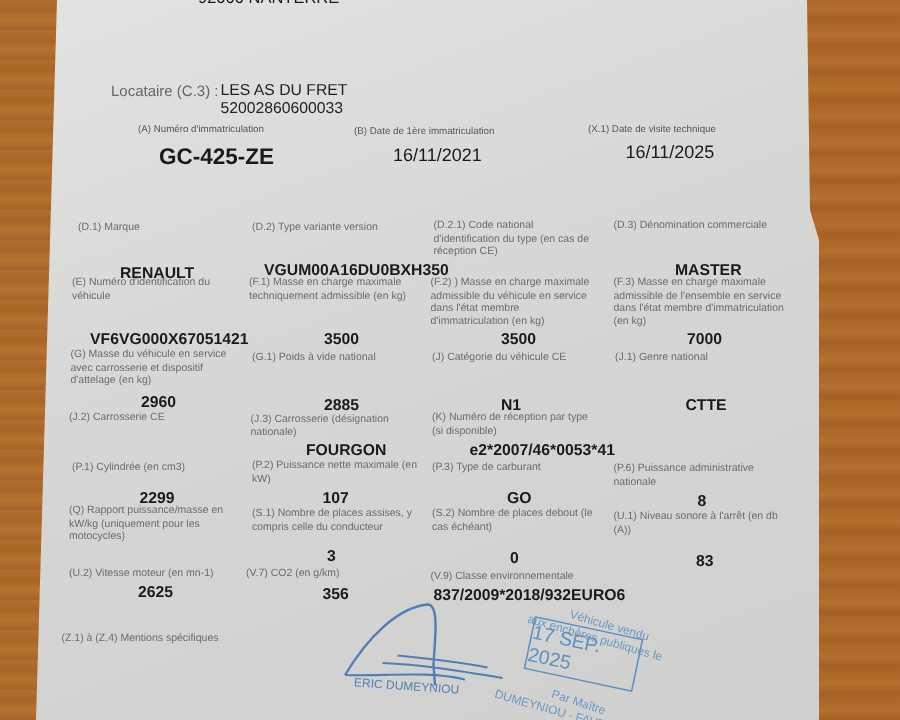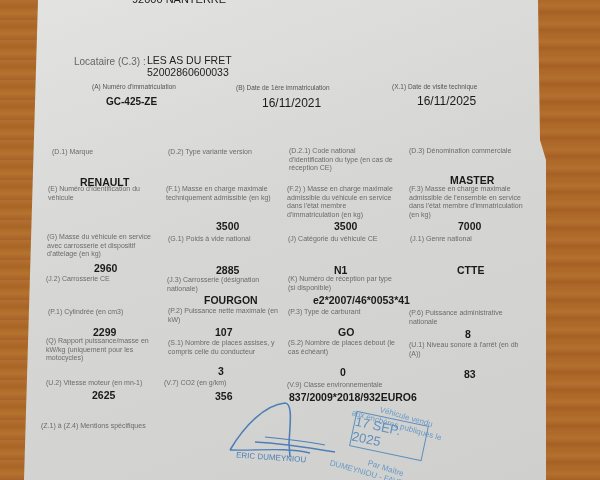--- a/index.html
+++ b/index.html
@@ -17,21 +17,21 @@
     background: repeating-linear-gradient(180deg, #b26f30 0px, #a96525 7px, #b5732f 13px, #a8622a 20px);
   }
   .paper {
     position: absolute; top: 0; left: 0; width: 600px; height: 480px;
     background: linear-gradient(160deg, #e3e4e2 0%, #d6d7d4 45%, #cfd0cd 100%);
     clip-path: polygon(38px 0, 538px 0, 540px 140px, 546px 160px, 546px 480px, 24px 480px);
   }
   .t { position: absolute; white-space: nowrap; color: #111; }
   .lbl { font-size: 7px; color: #6a6c6a; line-height: 8.5px; white-space: normal; }
   .val { font-weight: bold; font-size: 10.5px; color: #1a1a1a; }
-  .big { font-weight: bold; font-size: 10px; color: #1a1a1a; }
+  .big { font-weight: bold; font-size: 15px; color: #1a1a1a; }
   .mid { font-size: 12px; color: #1a1a1a; }
   .hdr { font-size: 6.5px; color: #555; }
   .stamp {
     position: absolute; left: 352px; top: 418px; width: 72px; height: 34px;
     border: 1.5px solid #5d8fc0; transform: rotate(12deg);
     color: #5d8fc0; font-size: 13px; display:flex; align-items:center; justify-content:center;
     transform-origin: center;
   }
   .stamp-text { position: absolute; color: #6a98c6; font-size: 8px; transform-origin: left center; white-space: nowrap; }
   .sig-name { position: absolute; left: 236px; top: 453px; color: #4f7fb7; font-size: 8px; transform: rotate(4deg); }
@@ -56,27 +56,29 @@
   <div class="t mid" style="left:262px; top:96px;">16/11/2021</div>
   <div class="t hdr" style="left:392px; top:83px;">(X.1) Date de visite technique</div>
   <div class="t mid" style="left:417px; top:94px;">16/11/2025</div>
 
   <div class="t lbl" style="left:52px; top:148px; width:110px;">(D.1) Marque</div>
   <div class="t lbl" style="left:168px; top:148px; width:115px;">(D.2) Type variante version</div>
   <div class="t lbl" style="left:289px; top:147px; width:112px;">(D.2.1) Code national d'identification du type (en cas de réception CE)</div>
   <div class="t lbl" style="left:409px; top:147px; width:125px;">(D.3) Dénomination commerciale</div>
 
   <div class="t val" style="left:80px; top:176px;">RENAULT</div>
+  <div class="t val" style="left:176px; top:174px;">VGUM00A16DU0BXH350</div>
   <div class="t val" style="left:450px; top:174px;text-align:right;">MASTER</div>
 
   <div class="t lbl" style="left:48px; top:185px; width:110px;">(E) Numéro d'identification du véhicule</div>
   <div class="t lbl" style="left:166px; top:185px; width:110px;">(F.1) Masse en charge maximale techniquement admissible (en kg)</div>
   <div class="t lbl" style="left:287px; top:185px; width:112px;">(F.2) ) Masse en charge maximale admissible du véhicule en service dans l'état membre d'immatriculation (en kg)</div>
   <div class="t lbl" style="left:409px; top:185px; width:125px;">(F.3) Masse en charge maximale admissible de l'ensemble en service dans l'état membre d'immatriculation (en kg)</div>
 
+  <div class="t val" style="left:60px; top:220px;">VF6VG000X67051421</div>
   <div class="t val" style="left:216px; top:220px;">3500</div>
   <div class="t val" style="left:334px; top:220px;">3500</div>
   <div class="t val" style="left:458px; top:220px;">7000</div>
 
   <div class="t lbl" style="left:47px; top:233px; width:110px;">(G) Masse du véhicule en service avec carrosserie et dispositif d'attelage (en kg)</div>
   <div class="t lbl" style="left:168px; top:235px; width:110px;">(G.1) Poids à vide national</div>
   <div class="t lbl" style="left:288px; top:235px; width:112px;">(J) Catégorie du véhicule CE</div>
   <div class="t lbl" style="left:410px; top:235px; width:120px;">(J.1) Genre national</div>
 
   <div class="t val" style="left:94px; top:262px;">2960</div>

